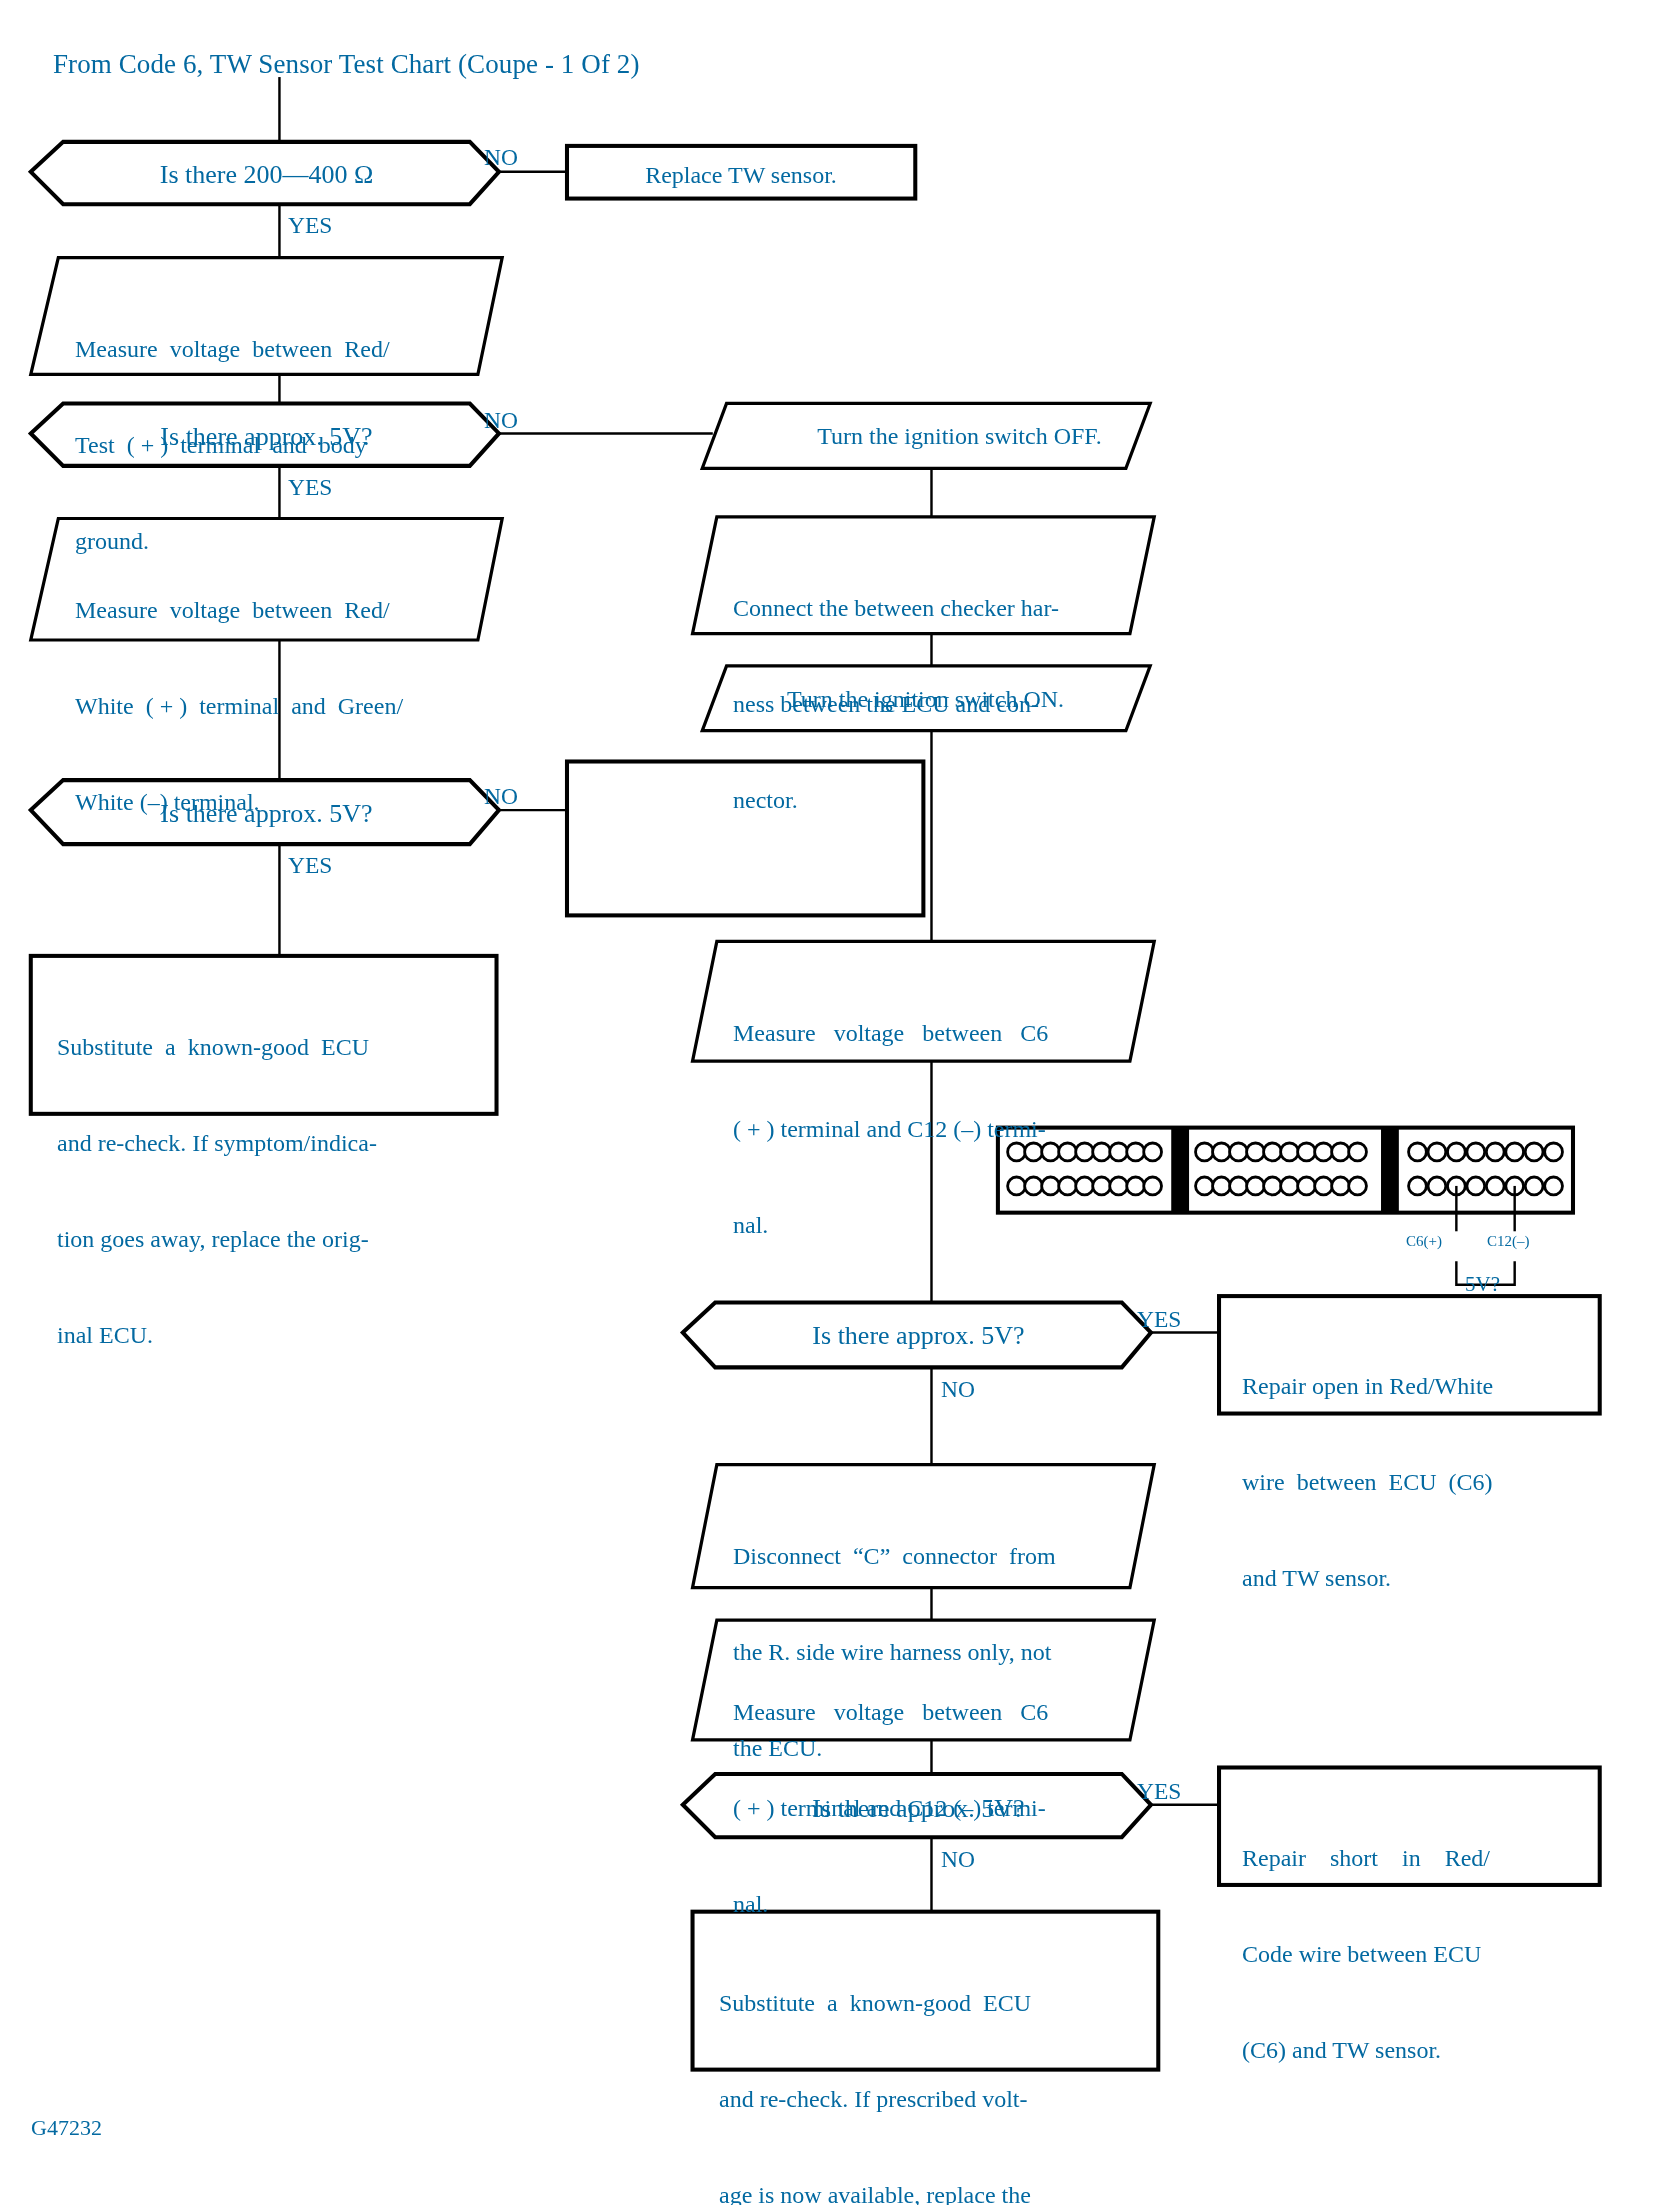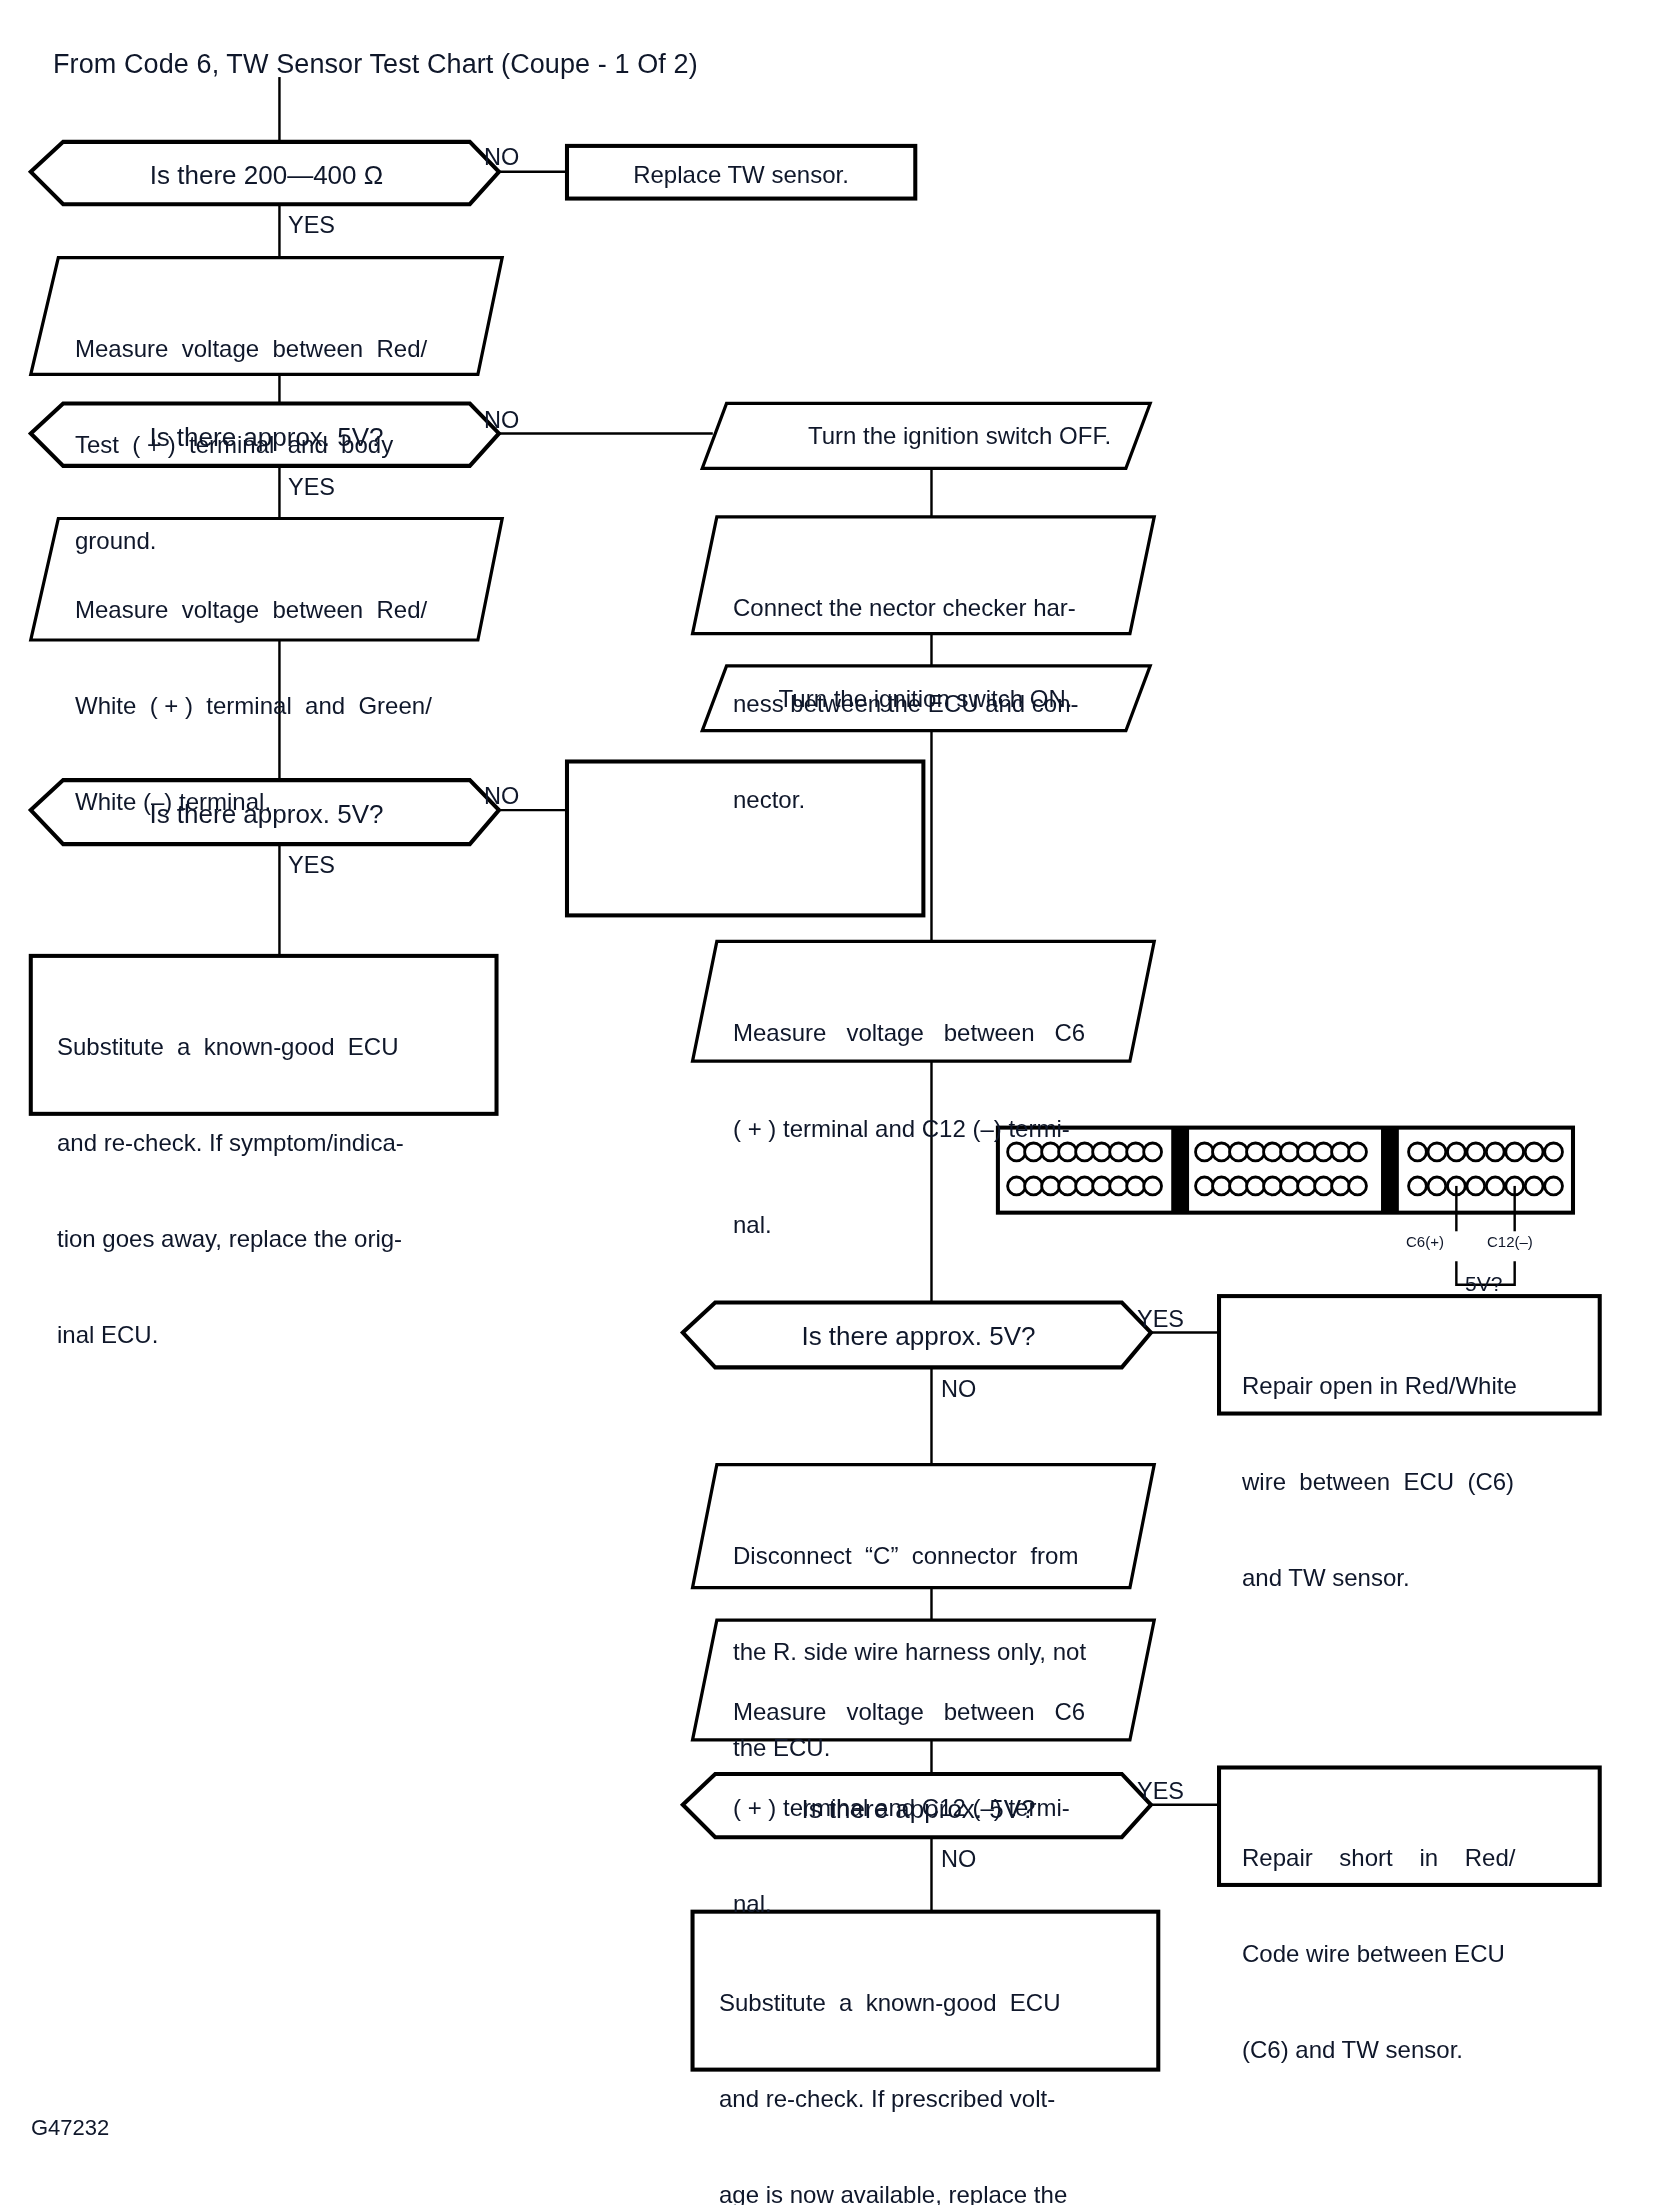--- a/index.html
+++ b/index.html
@@ -44,22 +44,22 @@
   .pin-block-fill {
     fill: #000000;
   }
   .lead-line {
     stroke: #000000;
     stroke-width: 3;
     fill: none;
   }
   .txt {
     position: absolute;
-    color: #0f172a;
-    font-family: Liberation Sans, sans-serif;
+    color: #0369a1;
+    font-family: Liberation Serif, serif;
     white-space: pre;
   }
   .title-text {
     font-size: 27px;
     letter-spacing: 0.1px;
   }
   .box-text {
     font-size: 24px;
     line-height: 32px;
   }
@@ -306,21 +306,21 @@
 
   <div class="txt box-text" style="left:75px; top:530px;">
     <div>Measure  voltage  between  Red/</div>
     <div>White  ( + )  terminal  and  Green/</div>
     <div>White (–) terminal.</div>
   </div>
 
   <div class="txt box-text center" style="left:761px; top:420px; width:397px;">Turn the ignition switch OFF.</div>
 
   <div class="txt box-text" style="left:733px; top:528px;">
-    <div>Connect the nector checker har-</div>
+    <div>Connect the between checker har-</div>
     <div>ness between the ECU and con-</div>
     <div>nector.</div>
   </div>
 
   <div class="txt box-text center" style="left:727px; top:683px; width:397px;">Turn the ignition switch ON.</div>
 
   <div class="txt diamond-text center" style="left:63px; top:799px; width:407px;">Is there approx. 5V?</div>
   <div class="txt branch-label" style="left:484px; top:783px;">NO</div>
   <div class="txt branch-label" style="left:288px; top:852px;">YES</div>
 

